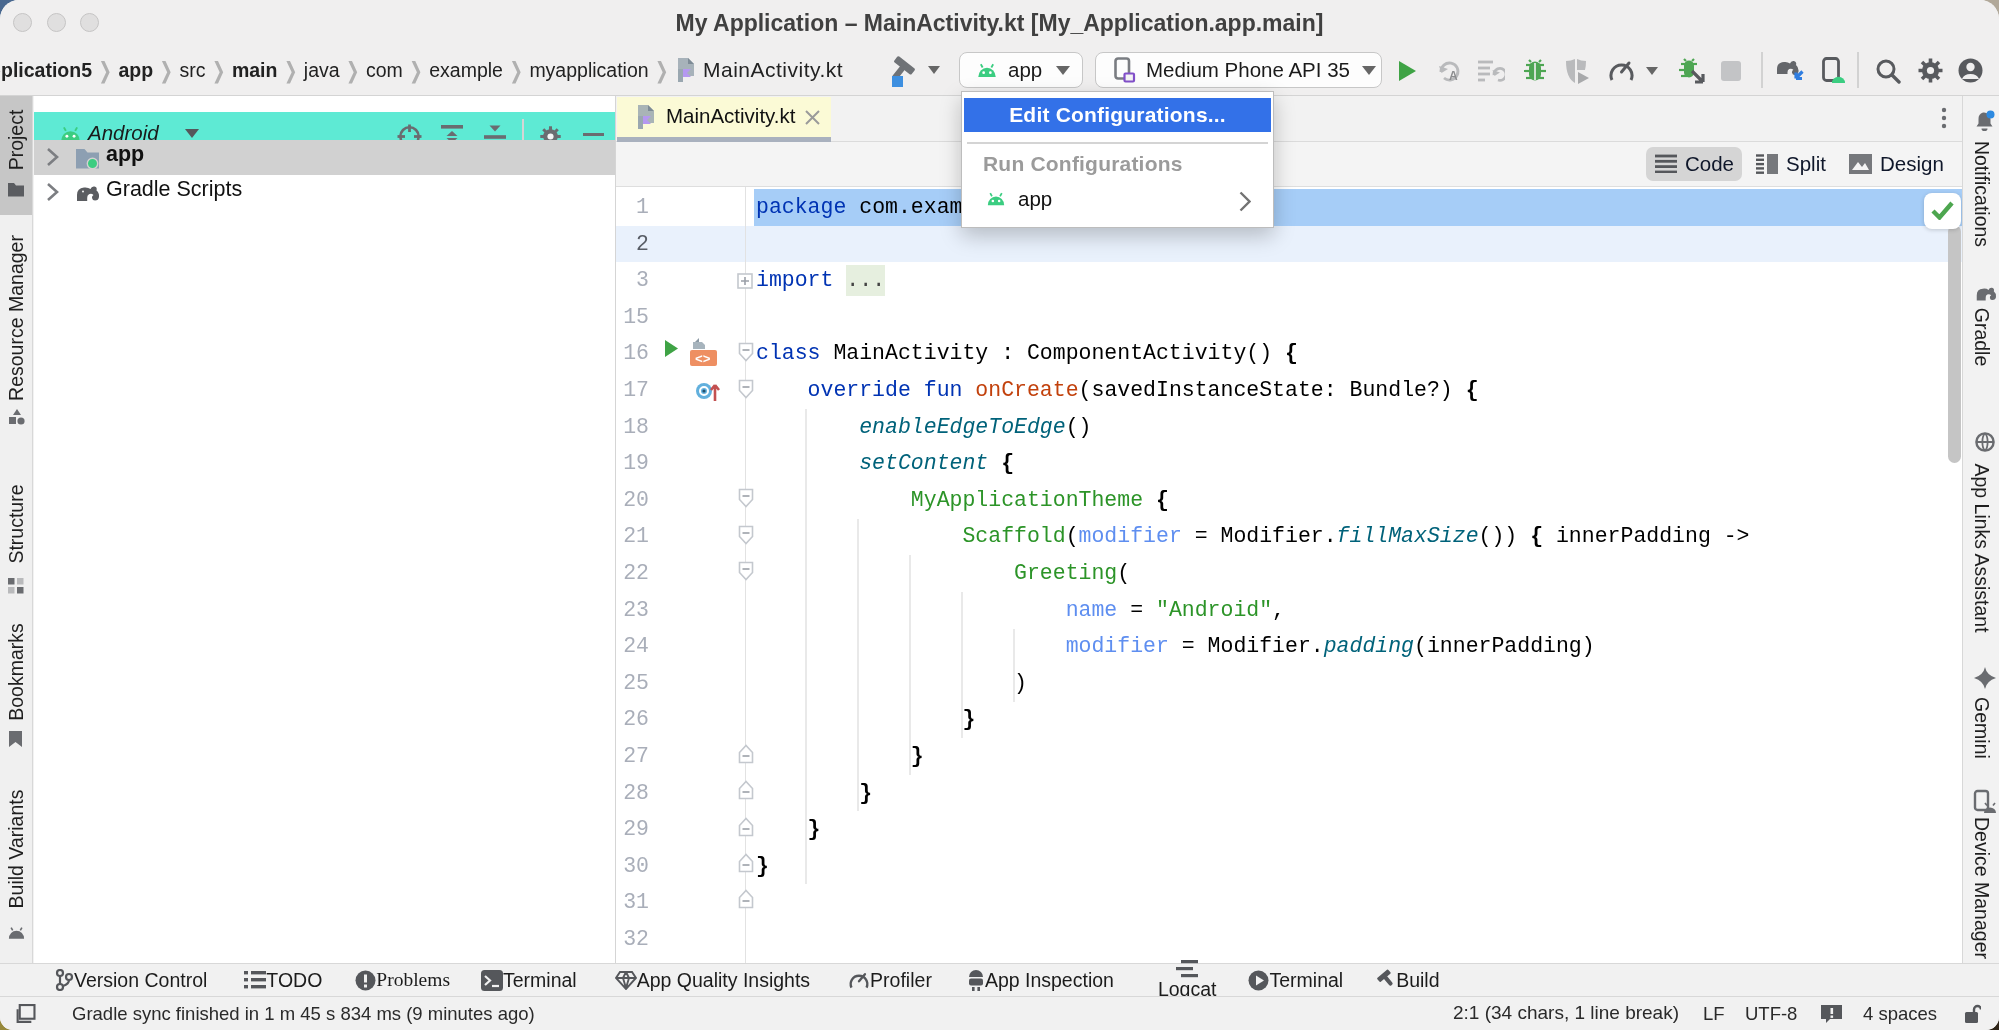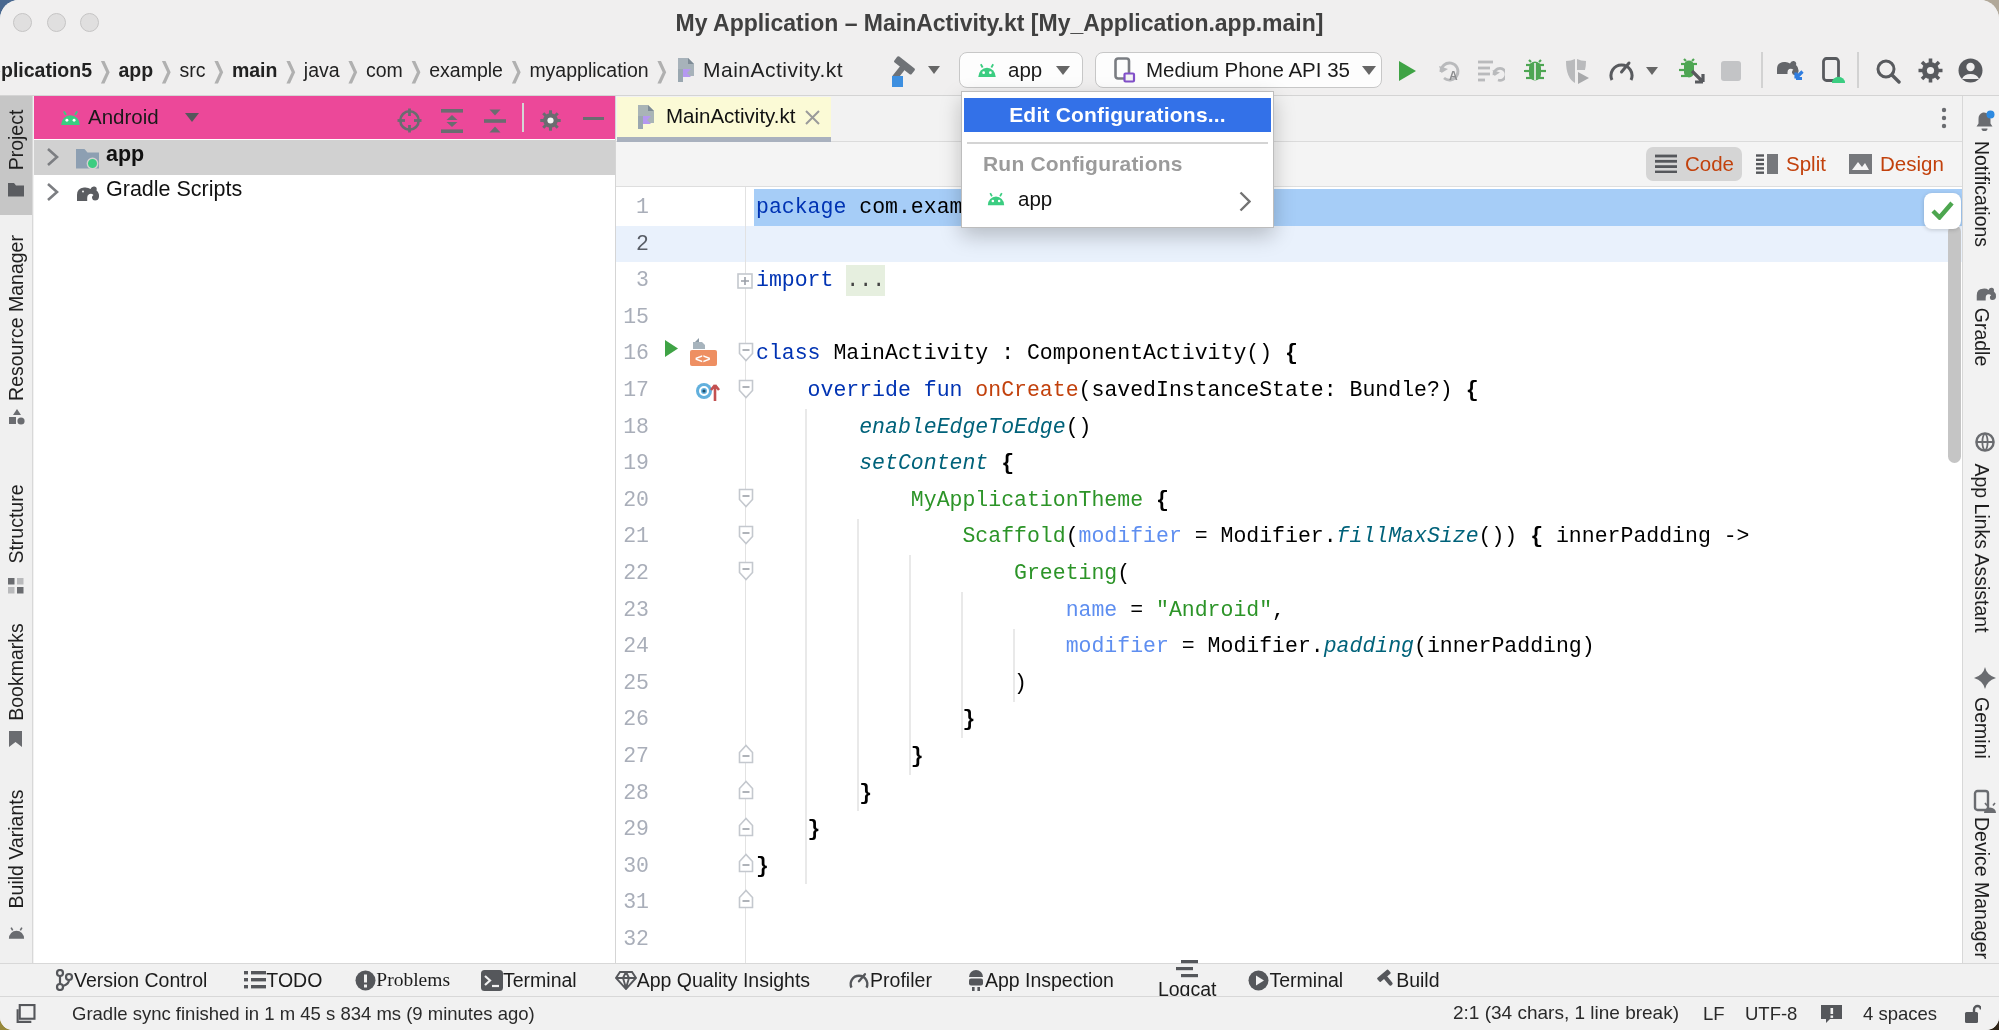--- a/index.html
+++ b/index.html
@@ -29,28 +29,28 @@
   .darr { width:0; height:0; border-left:7px solid transparent; border-right:7px solid transparent;
           border-top:9px solid #666; display:inline-block; }
   
   #lstripe { left:0; top:96px; width:33px; height:867px; background:#f0f0f0; border-right:1.5px solid #d8d8d8; }
   .vtext-l { position:absolute; white-space:nowrap; font-size:19.5px; color:#1f1f1f;
              transform:translate(-50%,-50%) rotate(-90deg); left:16px; }
   .vtext-r { position:absolute; white-space:nowrap; font-size:19.5px; color:#1f1f1f;
              transform:translate(-50%,-50%) rotate(90deg); left:18px; }
   
   #ppanel { left:34px; top:96px; width:582px; height:867px; background:#ffffff; border-right:1.5px solid #d5d5d5; }
-  #phead { left:0; top:0; width:581px; height:43px; background:#ec4899; }
+  #phead { left:0; top:16px; width:581px; height:43px; background:#5eead4;font-style:italic; }
   
   #editor { left:616px; top:96px; width:1346px; height:867px; background:#ffffff; }
   #tabrow { left:0; top:0; width:1346px; height:45.5px; background:#f2f2f2; border-bottom:1px solid #dbdbdb; }
   #tab1 { left:1px; top:1px; width:214px; height:39.5px; background:#fbfad6; }
   #tabline { left:1px; top:40.5px; width:214px; height:5.5px; background:#a9b1be; }
   #viewrow { left:0; top:45.5px; width:1346px; height:45.5px; background:#f4f4f4; border-bottom:1.5px solid #dedede; }
-  .viewbtn { top:5px; height:34px; border-radius:7px; display:flex; align-items:center; font-size:20.5px; color:#c2410c; }
+  .viewbtn { top:5px; height:34px; border-radius:7px; display:flex; align-items:center; font-size:20.5px; color:#0f172a; }
   #codearea { left:0; top:91px; width:1346px; height:776px; background:#ffffff; }
   #gutter { left:0; top:2px; width:33px; color:#a9aeb9; font-family:"Liberation Mono",monospace; font-size:21.5px; text-align:right; }
   .ln { height:36.6px; line-height:36.6px; }
   #code { left:140px; top:2px; font-family:"Liberation Mono",monospace; font-size:21.5px; color:#000; }
   .cl { height:36.6px; line-height:36.6px; white-space:pre; }
   .k { color:#0033b3; }
   .fd { color:#c2410c; }
   .fi { color:#00627a; font-style:italic; }
   .g { color:#2c9428; }
   .np { color:#5e8ef0; }

